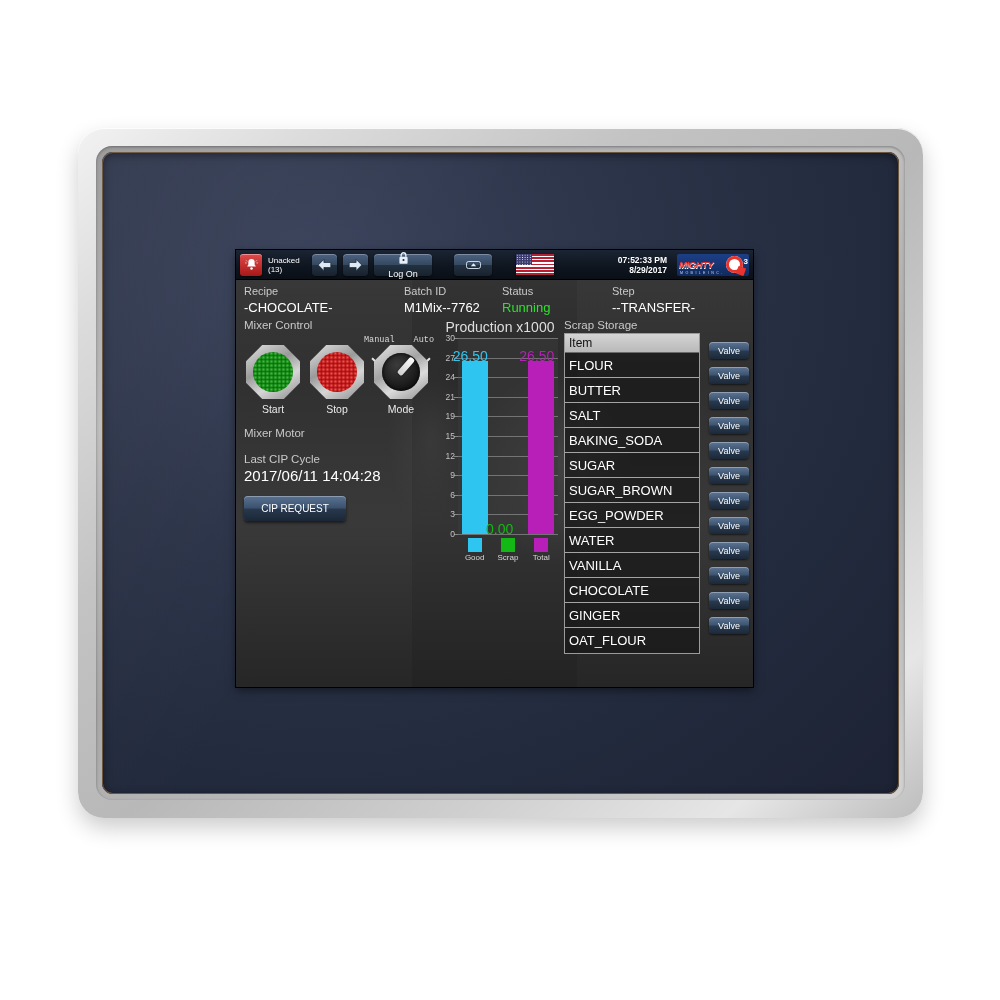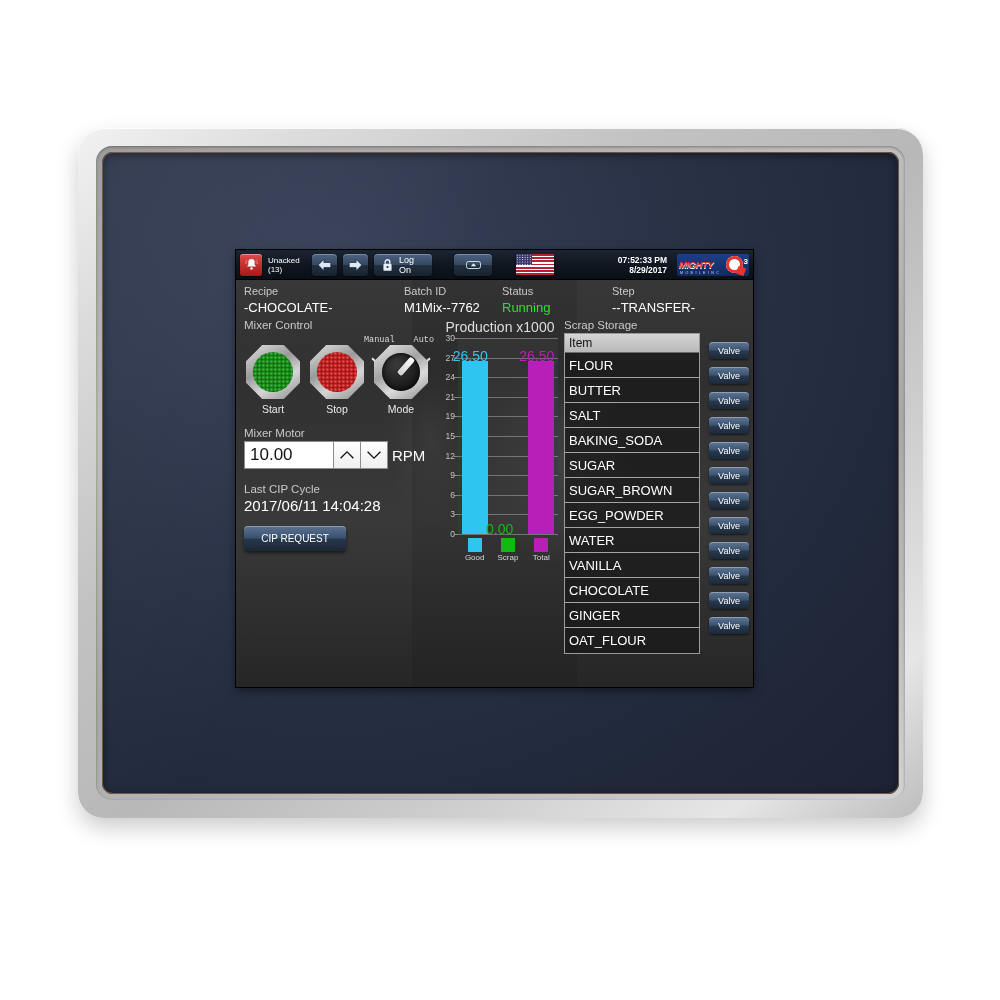--- a/index.html
+++ b/index.html
@@ -84,21 +84,21 @@
   .tb-alarm-text { font-size: 8px; line-height: 9px; color: #fff; width: 38px; flex: none; }
   .tb-btn {
     height: 22px; border-radius: 4px; flex: none;
     background: linear-gradient(180deg,#4c6282 0%, #35495f 48%, #22303f 52%, #18222e 100%);
     box-shadow: inset 0 1px 0 rgba(255,255,255,.28), 0 1px 2px rgba(0,0,0,.6);
     display: flex; align-items: center; justify-content: center; gap: 4px;
     padding: 0 6px;
     color: #fff; font-size: 9px;
   }
   .tb-btn svg { width: 15px; height: 14px; flex: none; }
-  .tb-logon { width: 58px; }
+  .tb-logon { width: 58px; flex-direction: column; }
   .tb-arrow { width: 25px; }
   .tb-eject { width: 38px; margin-left: 16px; }
   .tb-flag {
     width: 38px; height: 21px; margin-left: 18px; flex: none;
     box-shadow: 0 1px 2px rgba(0,0,0,.7);
     overflow: hidden; position: relative; background: #fff;
   }
   .flag-stripes { position: absolute; inset: 0;
     background: repeating-linear-gradient(180deg,#b22234 0 1.62px,#ffffff 1.62px 3.23px); }
   .flag-canton { position: absolute; left: 0; top: 0; width: 16px; height: 11.3px; background: #3c3b6e; }
@@ -388,34 +388,20 @@
                   <div class="knob-ptr"></div>
                 </div>
               </div>
             </div>
             <div class="ctrl-caption">Mode</div>
           </div>
         </div>
 
         <div id="mixer-motor">
           <div class="sec-title">Mixer Motor</div>
-          <div class="motor-row">
-            <div class="motor-value">10.00</div>
-            <div class="step-btn">
-              <svg viewBox="0 0 20 14">
-                <path d="M2 11 10 3l8 8" fill="none" stroke="#111" stroke-width="1.6"></path>
-              </svg>
-            </div>
-            <div class="step-btn">
-              <svg viewBox="0 0 20 14">
-                <path d="M2 3 10 11 18 3" fill="none" stroke="#111" stroke-width="1.6"></path>
-              </svg>
-            </div>
-            <div class="motor-unit">RPM</div>
-          </div>
         </div>
 
         <div id="cip">
           <div class="sec-title">Last CIP Cycle</div>
           <div class="cip-date">2017/06/11 14:04:28</div>
           <div class="cip-btn">CIP REQUEST</div>
         </div>
       </div>
 
       <div id="chartcol">

